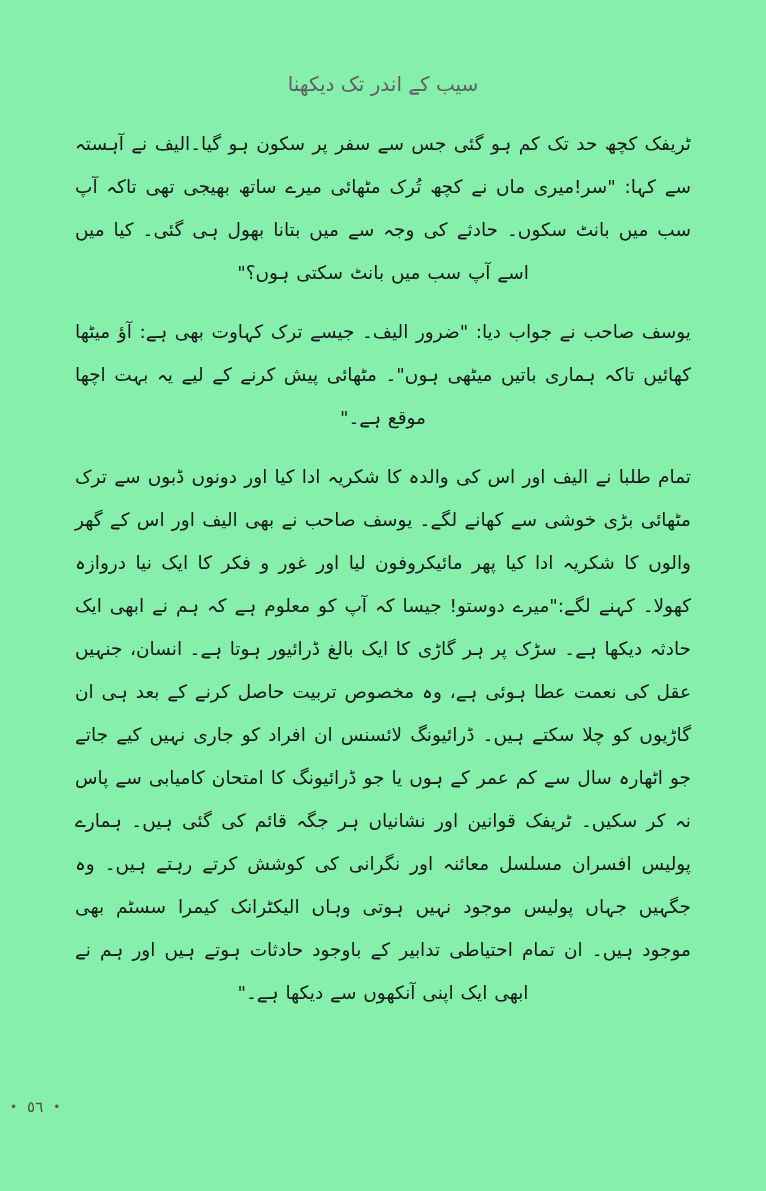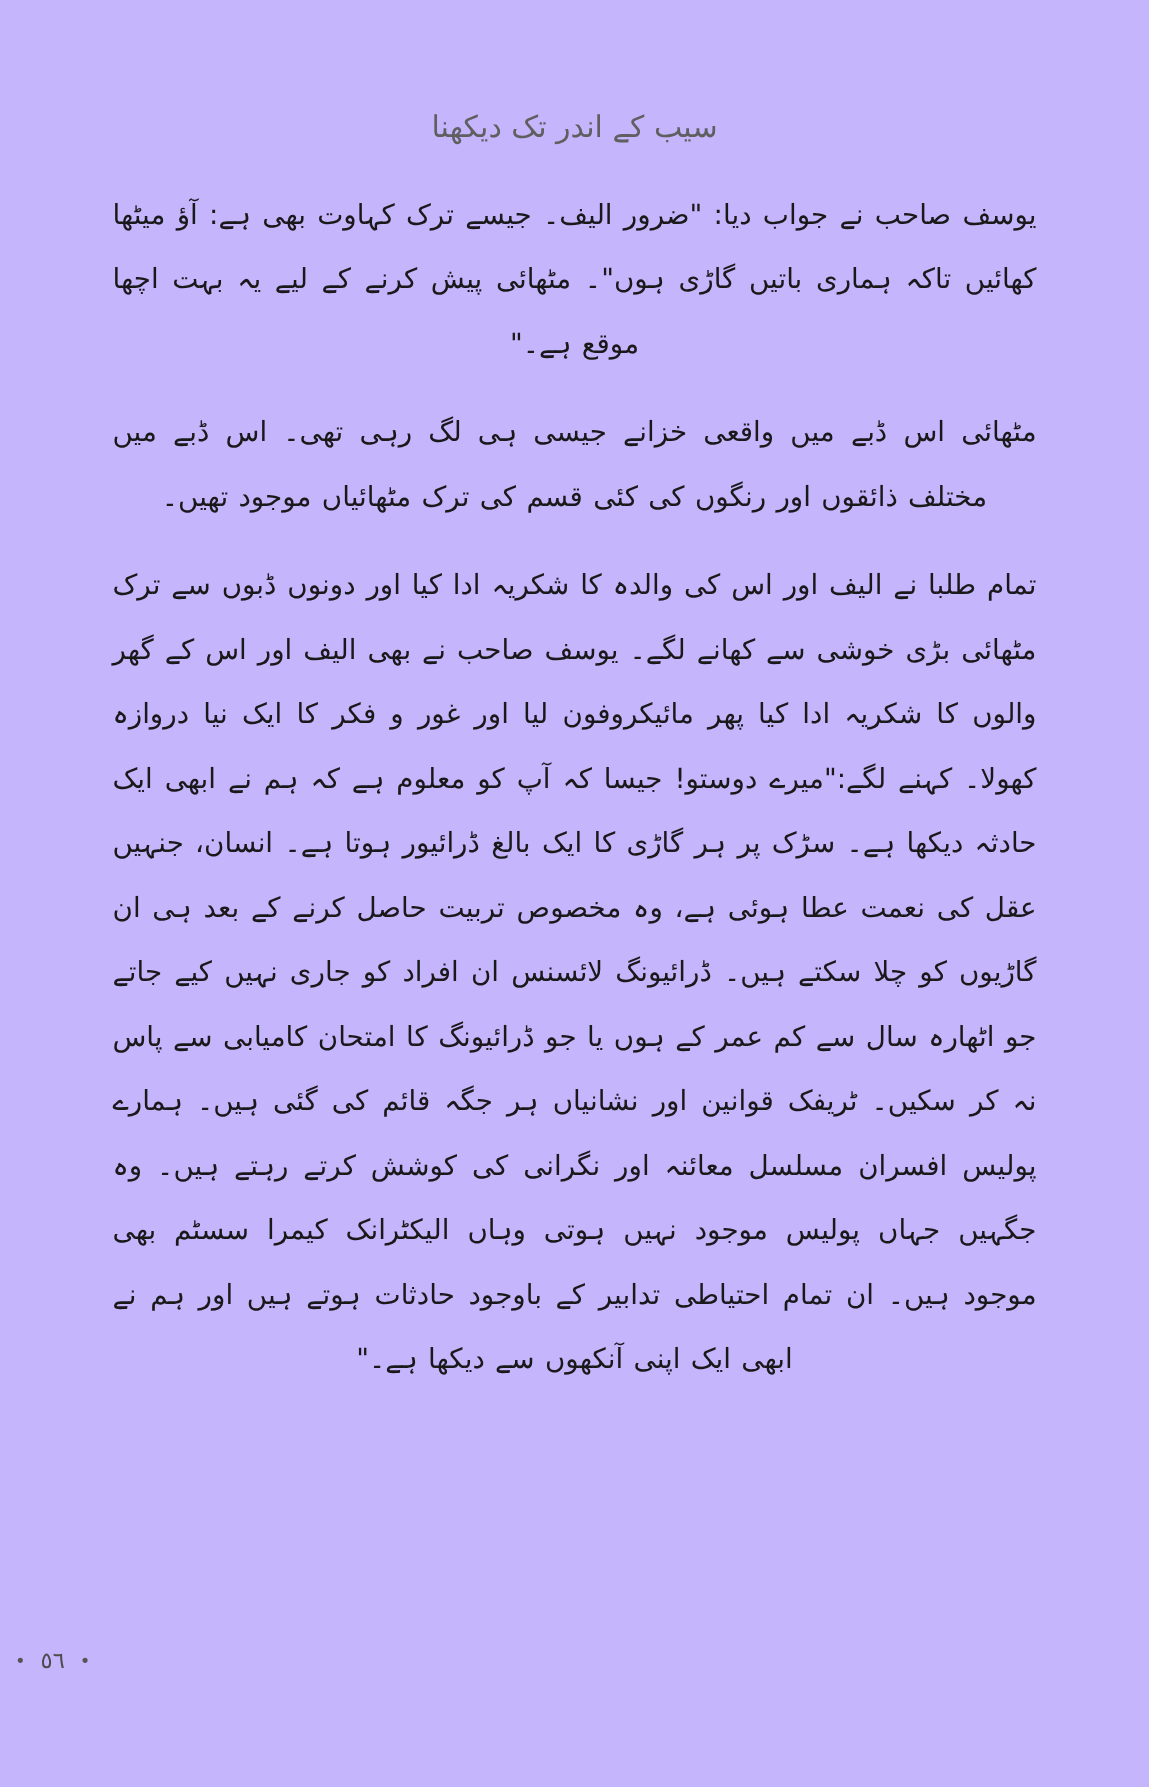--- a/index.html
+++ b/index.html
@@ -5,21 +5,21 @@
   html, body {
     margin: 0;
     padding: 0;
     background: #ffffff;
   }
   .page {
     position: relative;
     width: 766px;
     height: 1191px;
     margin: 0 auto;
-    background: #c4b5fd;
+    background: #86efac;
     overflow: hidden;
     direction: rtl;
     font-family: "DejaVu Sans", sans-serif;
   }
   .page-header {
     margin: 72px 75px 0 75px;
     text-align: center;
     font-size: 20px;
     color: #5f5f5f;
     letter-spacing: 1px;
@@ -59,22 +59,22 @@
   }
 </style>
 </head>
 <body>
 
 <div class="page">
 
   <div class="page-header">سیب کے اندر تک دیکھنا</div>
 
   <div class="text-block">
-    <p>یوسف صاحب نے جواب دیا: "ضرور الیف۔ جیسے ترک کہاوت بھی ہے: آؤ میٹھا کھائیں تاکہ ہماری باتیں گاڑی ہوں"۔ مٹھائی پیش کرنے کے لیے یہ بہت اچھا موقع ہے۔"</p>
-    <p>مٹھائی اس ڈبے میں واقعی خزانے جیسی ہی لگ رہی تھی۔ اس ڈبے میں مختلف ذائقوں اور رنگوں کی کئی قسم کی ترک مٹھائیاں موجود تھیں۔</p>
+    <p>ٹریفک کچھ حد تک کم ہو گئی جس سے سفر پر سکون ہو گیا۔الیف نے آہستہ سے کہا: "سر!میری ماں نے کچھ تُرک مٹھائی میرے ساتھ بھیجی تھی تاکہ آپ سب میں بانٹ سکوں۔ حادثے کی وجہ سے میں بتانا بھول ہی گئی۔ کیا میں اسے آپ سب میں بانٹ سکتی ہوں؟"</p>
+    <p>یوسف صاحب نے جواب دیا: "ضرور الیف۔ جیسے ترک کہاوت بھی ہے: آؤ میٹھا کھائیں تاکہ ہماری باتیں میٹھی ہوں"۔ مٹھائی پیش کرنے کے لیے یہ بہت اچھا موقع ہے۔"</p>
     <p>تمام طلبا نے الیف اور اس کی والدہ کا شکریہ ادا کیا اور دونوں ڈبوں سے ترک مٹھائی بڑی خوشی سے کھانے لگے۔ یوسف صاحب نے بھی الیف اور اس کے گھر والوں کا شکریہ ادا کیا پھر مائیکروفون لیا اور غور و فکر کا ایک نیا دروازہ کھولا۔ کہنے لگے:"میرے دوستو! جیسا کہ آپ کو معلوم ہے کہ ہم نے ابھی ایک حادثہ دیکھا ہے۔ سڑک پر ہر گاڑی کا ایک بالغ ڈرائیور ہوتا ہے۔ انسان، جنہیں عقل کی نعمت عطا ہوئی ہے، وہ مخصوص تربیت حاصل کرنے کے بعد ہی ان گاڑیوں کو چلا سکتے ہیں۔ ڈرائیونگ لائسنس ان افراد کو جاری نہیں کیے جاتے جو اٹھارہ سال سے کم عمر کے ہوں یا جو ڈرائیونگ کا امتحان کامیابی سے پاس نہ کر سکیں۔ ٹریفک قوانین اور نشانیاں ہر جگہ قائم کی گئی ہیں۔ ہمارے پولیس افسران مسلسل معائنہ اور نگرانی کی کوشش کرتے رہتے ہیں۔ وہ جگہیں جہاں پولیس موجود نہیں ہوتی وہاں الیکٹرانک کیمرا سسٹم بھی موجود ہیں۔ ان تمام احتیاطی تدابیر کے باوجود حادثات ہوتے ہیں اور ہم نے ابھی ایک اپنی آنکھوں سے دیکھا ہے۔"</p>
 
   </div>
 
   <div class="page-footer">
     <span class="bullet">•</span><span>٥٦</span><span class="bullet">•</span>
   </div>
 
 </div>
 

